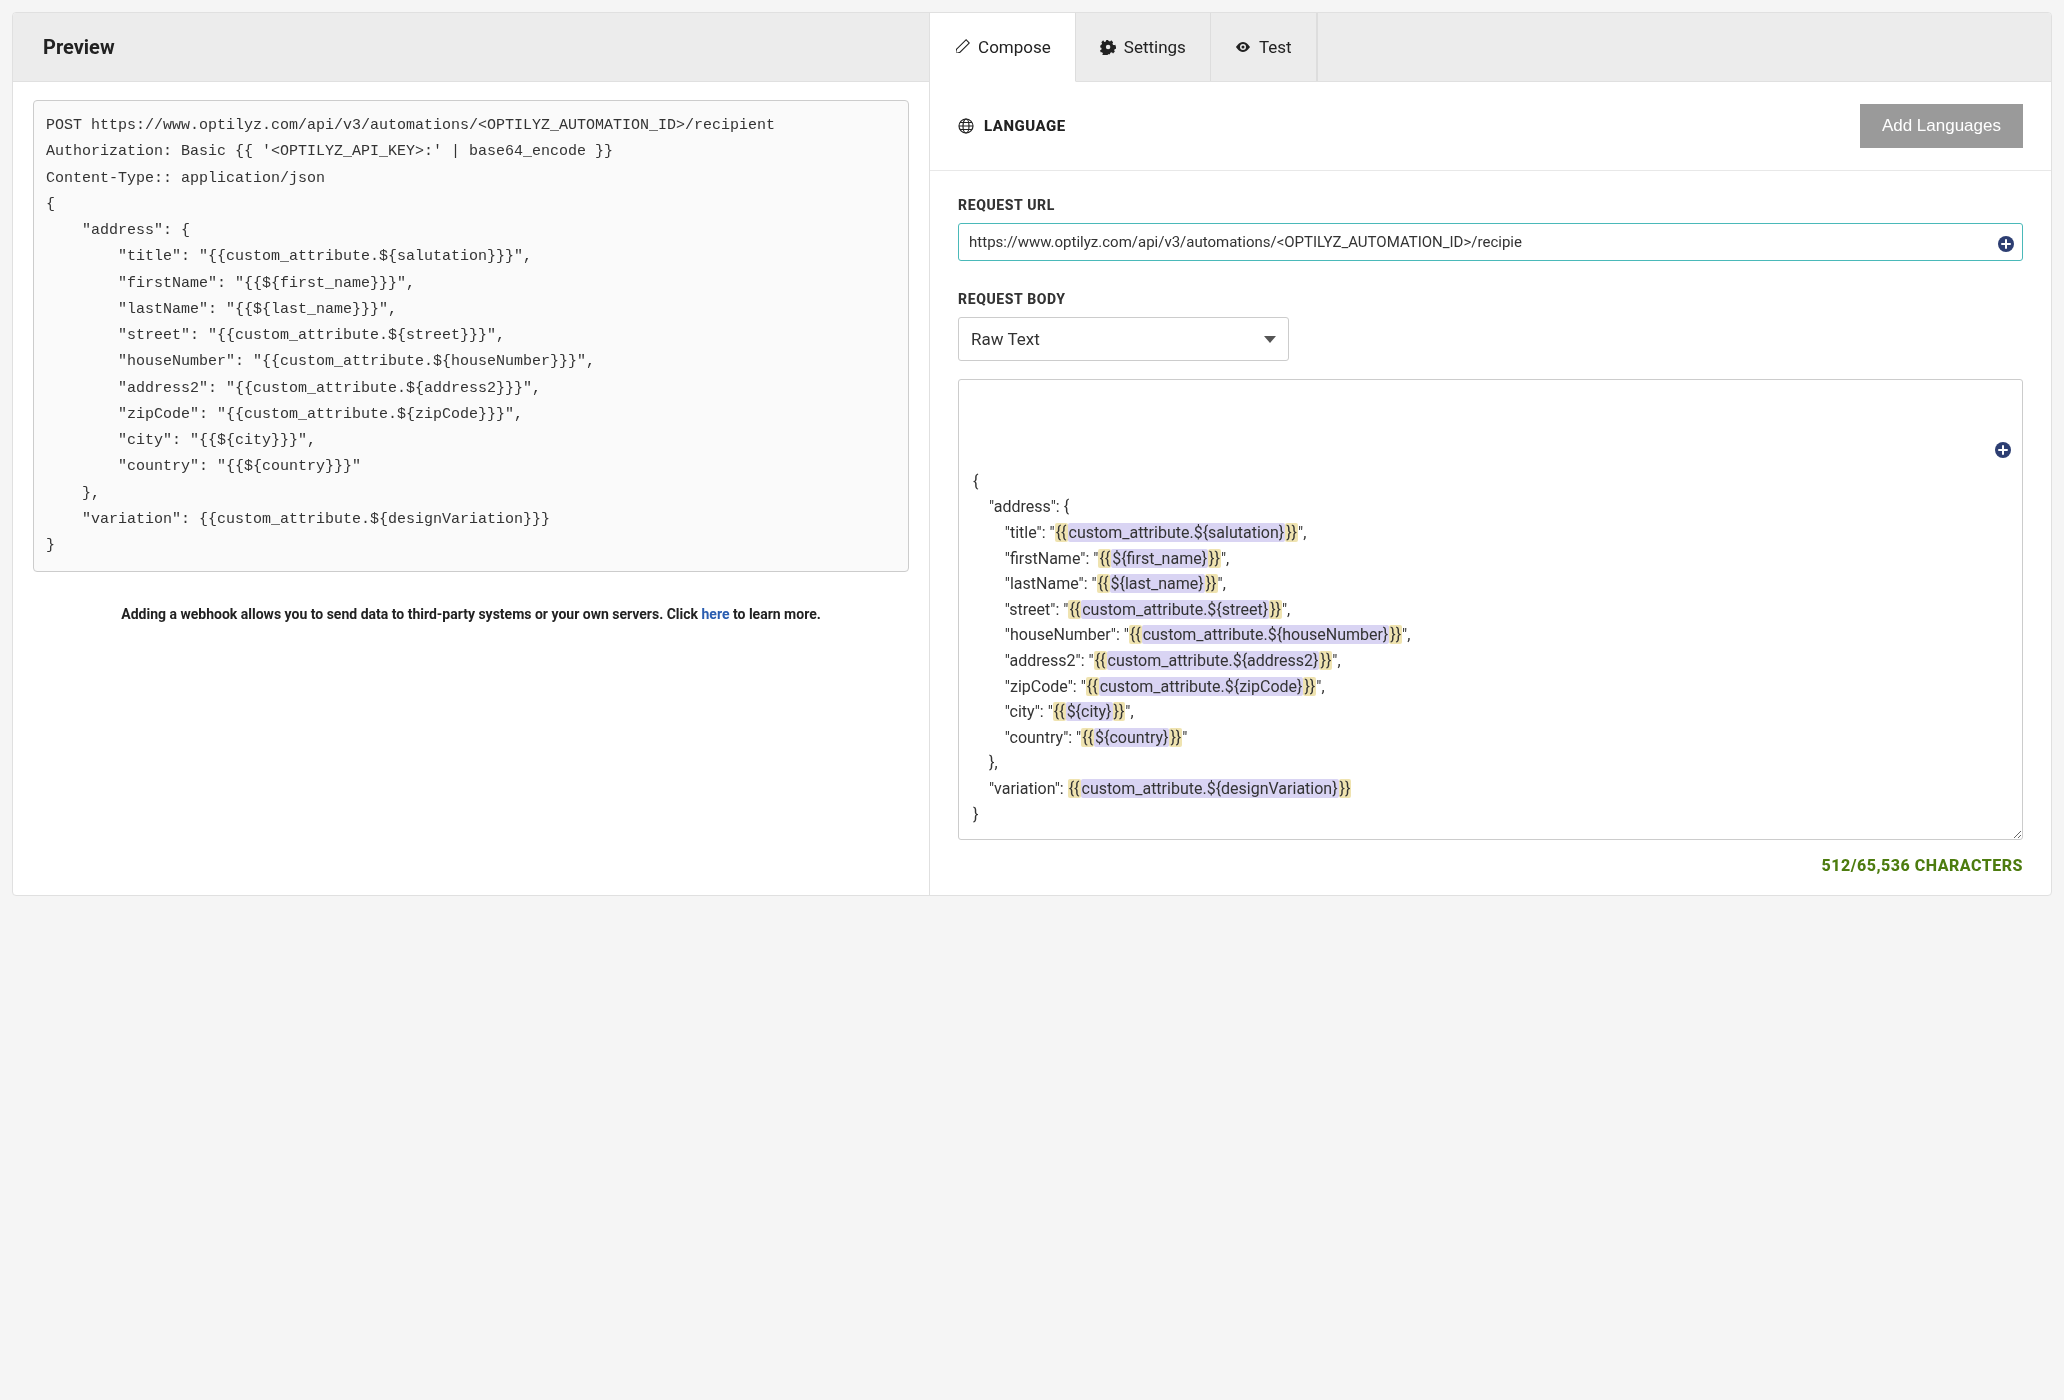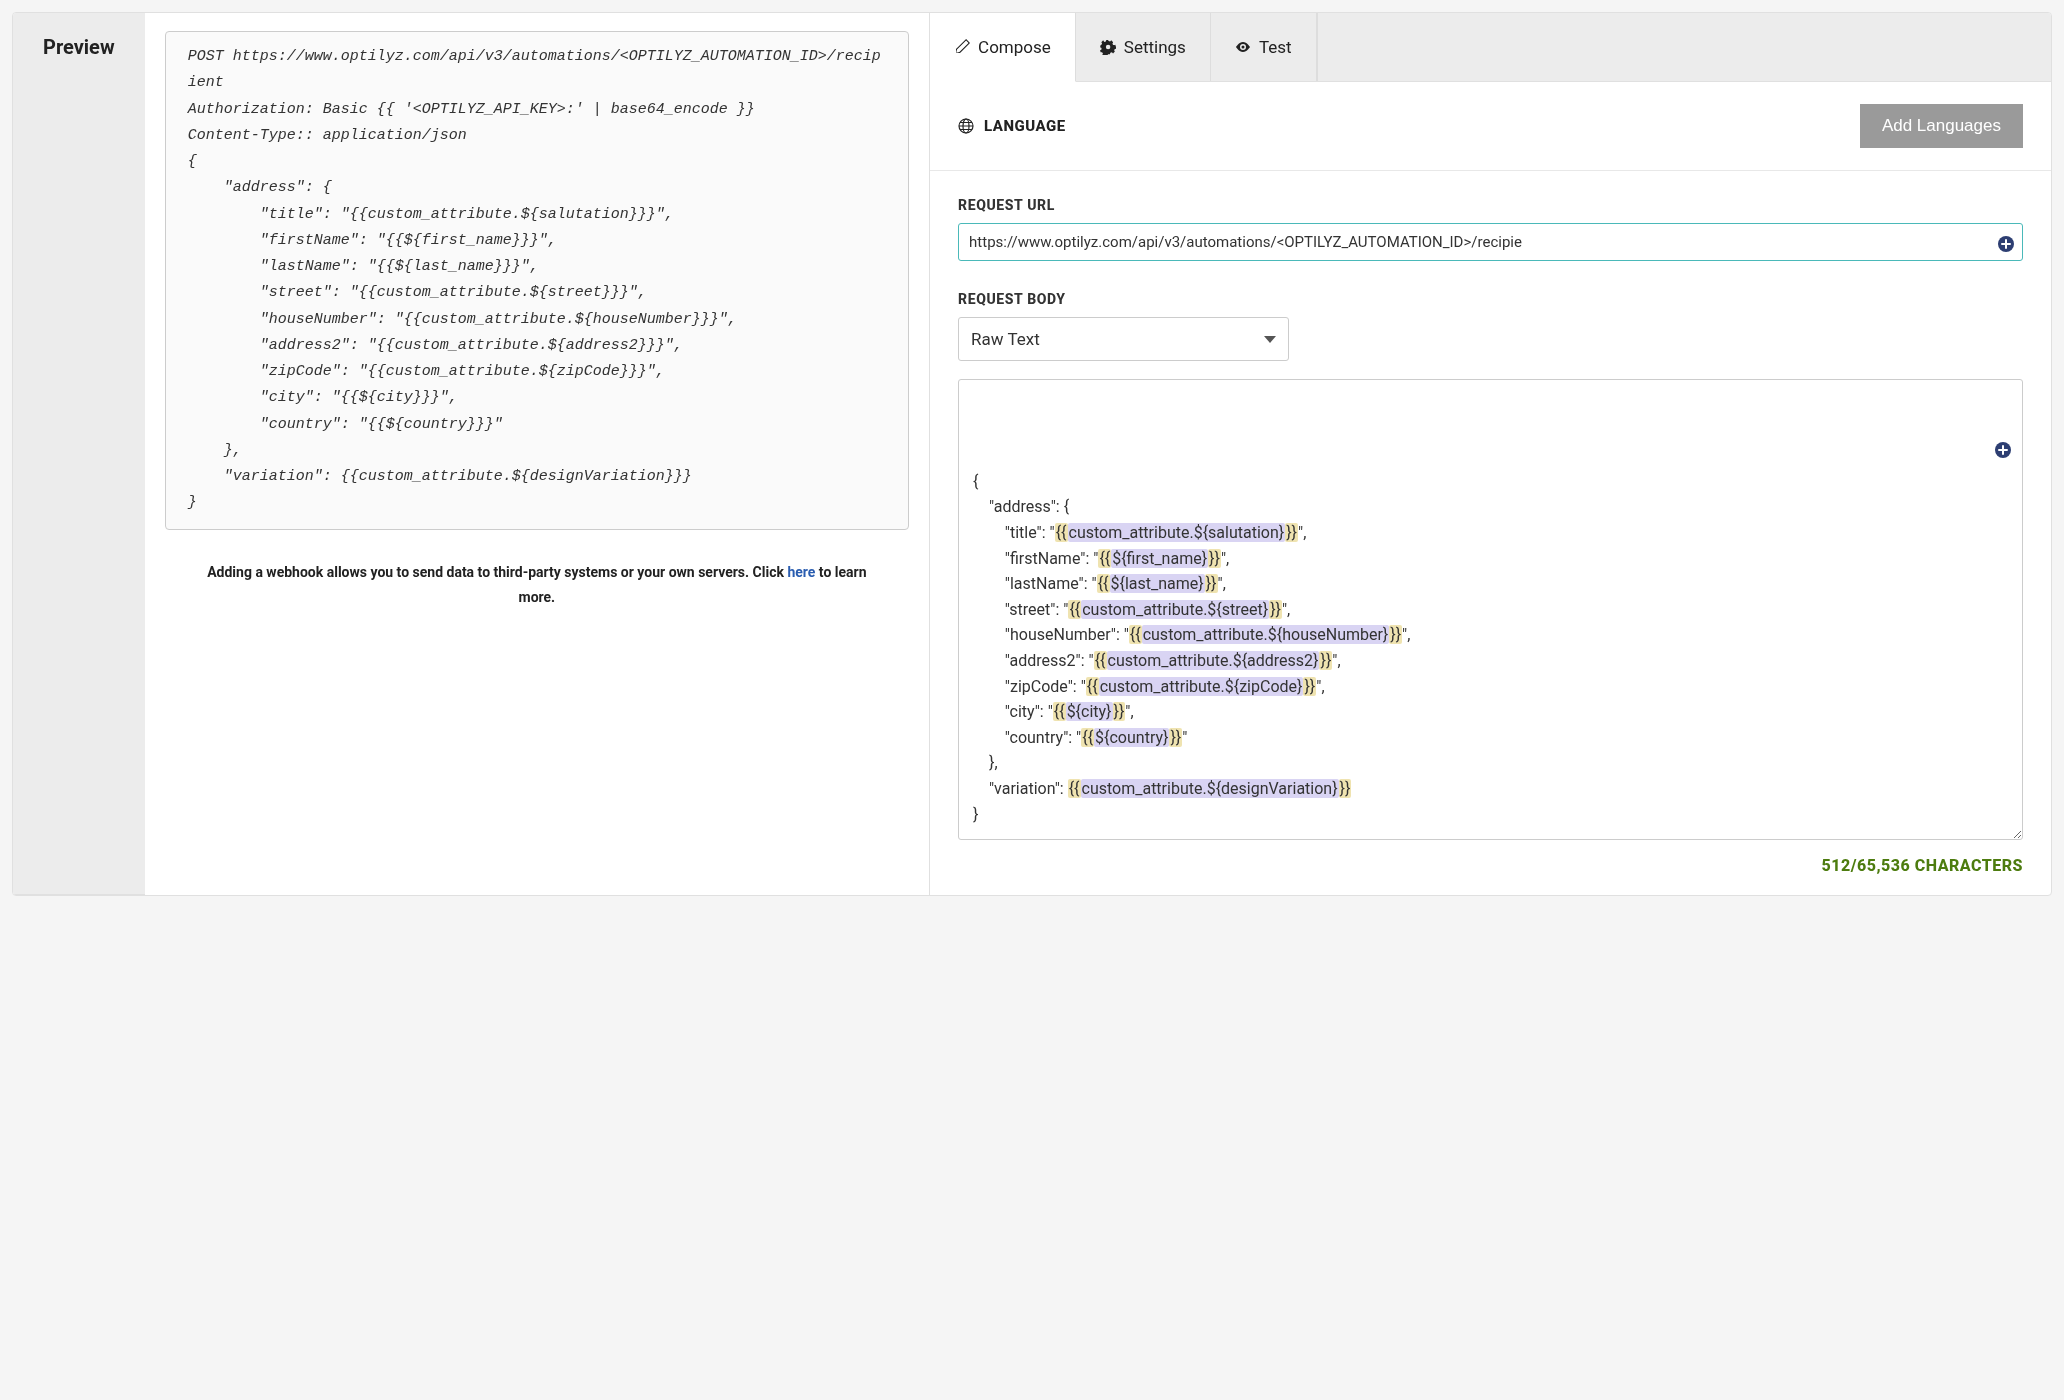--- a/index.html
+++ b/index.html
@@ -14,45 +14,44 @@
     background: #fff;
     border: 1px solid #e0e0e0;
     border-radius: 4px;
     min-height: 870px;
     overflow: hidden;
   }
   .left-panel {
     width: 45%;
     border-right: 1px solid #e0e0e0;
     display: flex;
-    flex-direction: row;
+    flex-direction: column;
   }
   .preview-header {
     background: #ececec;
     padding: 22px 30px;
     font-size: 20px;
     font-weight: 700;
     color: #222;
     border-bottom: 1px solid #e0e0e0;
   }
   .preview-body {
     padding: 18px 20px;
   }
   .preview-box {
     border: 1px solid #ccc;
     border-radius: 4px;
     background: #fafafa;
-    padding: 12px 22px;
+    padding: 12px 12px;
     font-family: "SFMono-Regular", Consolas, "Liberation Mono", Menlo, monospace;
     font-size: 15px;
     line-height: 1.75;
     color: #333;
     white-space: pre-wrap;
     word-break: break-all;
-    font-style: italic;
   }
   .preview-note {
     text-align: center;
     font-size: 14px;
     font-weight: 700;
     color: #222;
     margin-top: 30px;
     line-height: 1.8;
     padding: 0 30px;
   }

